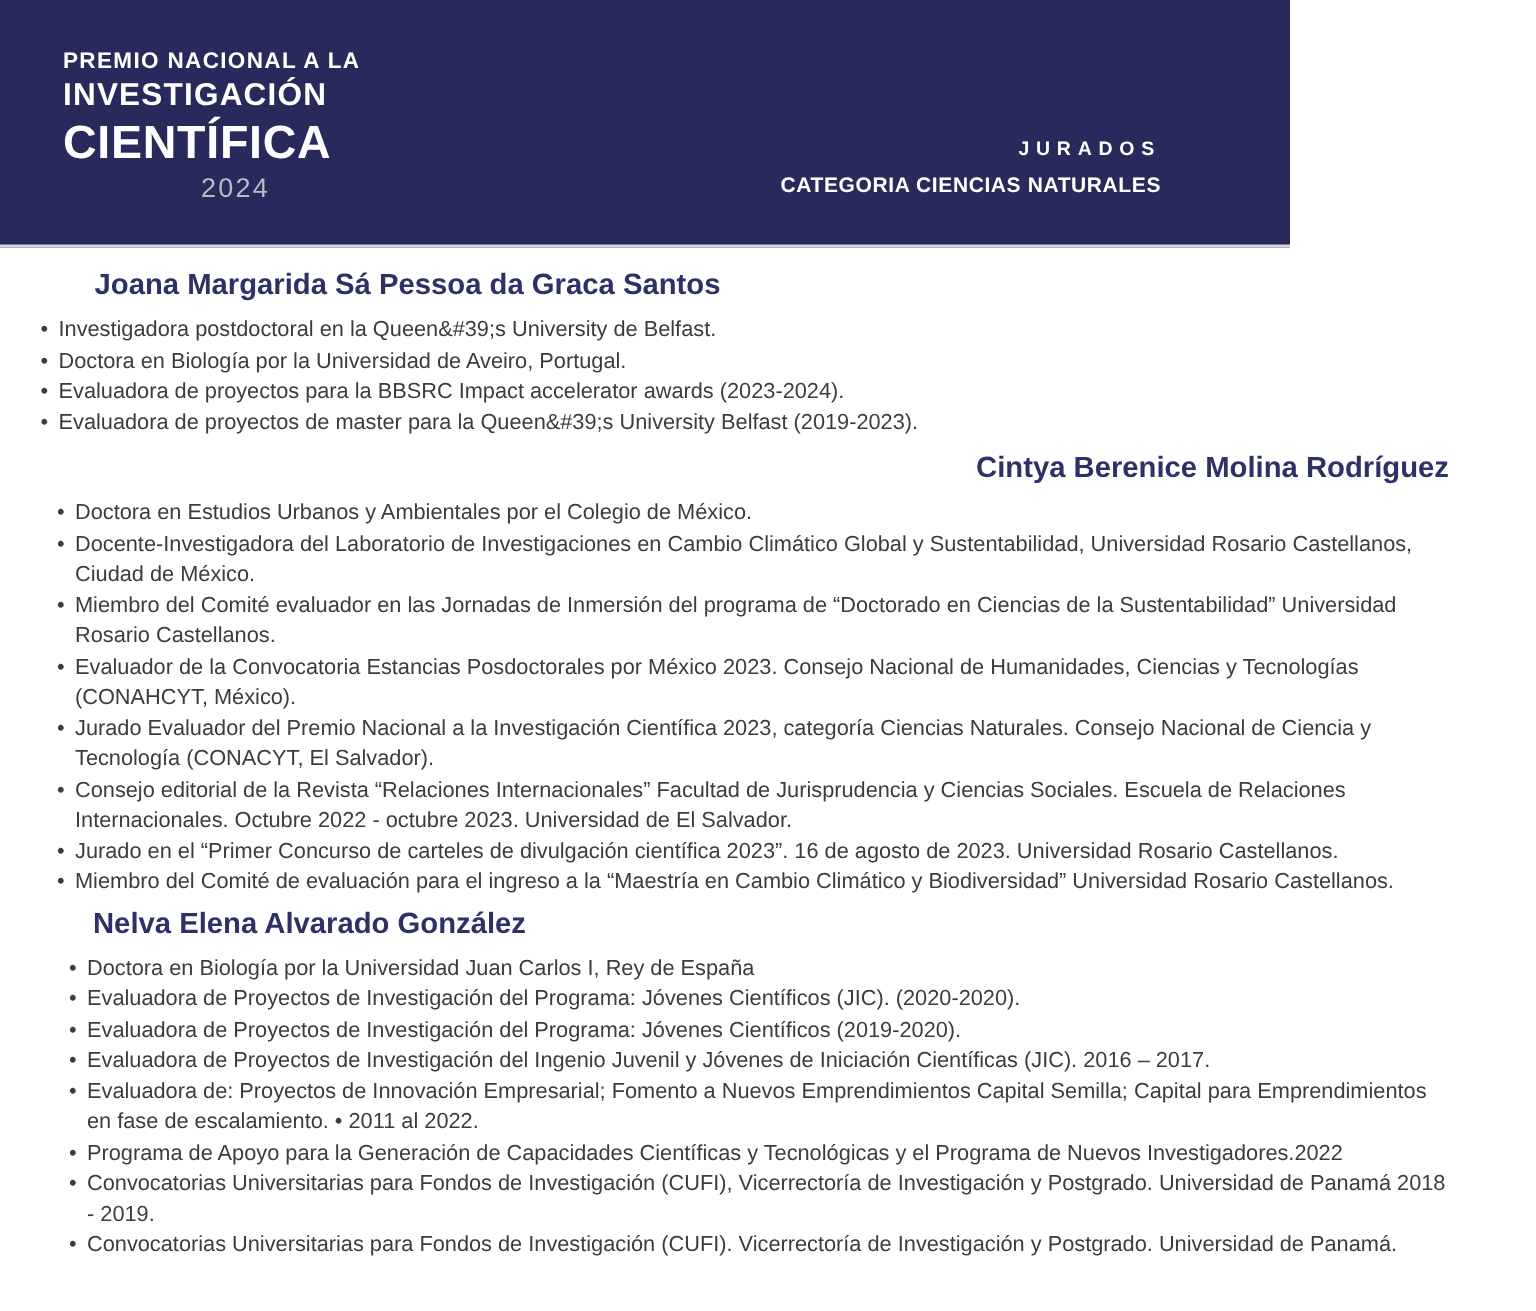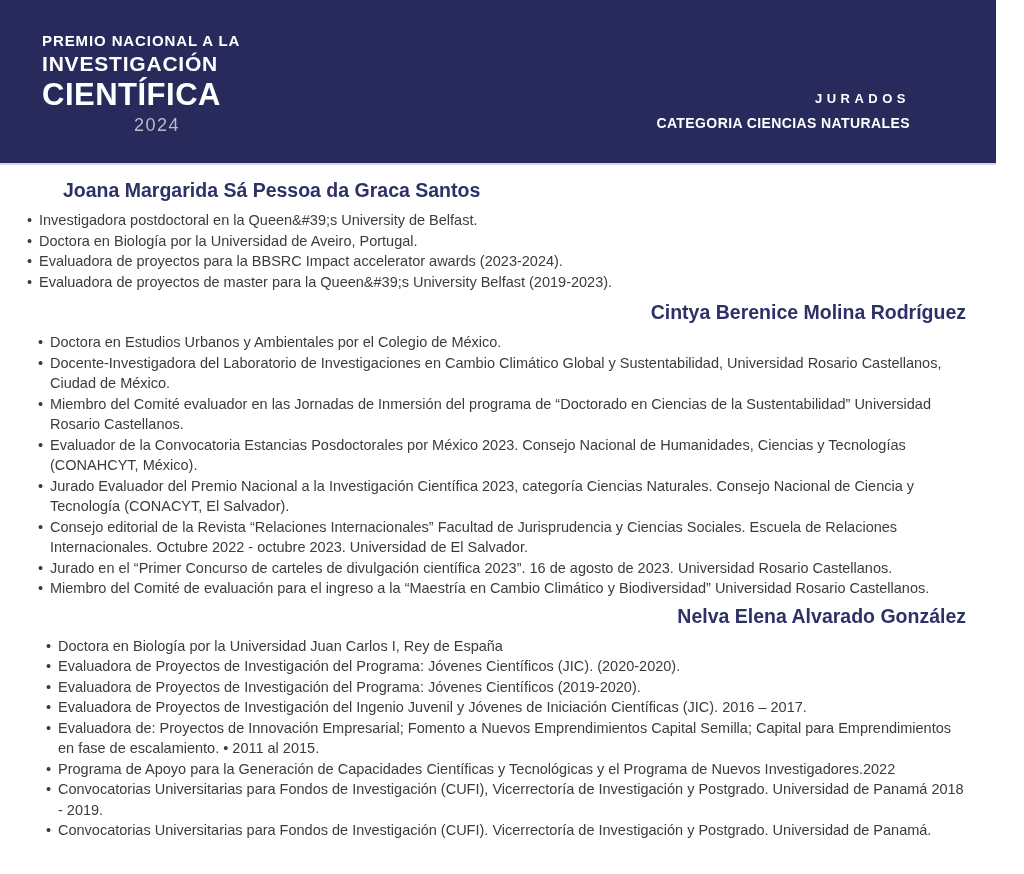--- a/index.html
+++ b/index.html
@@ -12,21 +12,21 @@
   *{box-sizing:border-box;}
   html,body{margin:0;padding:0;}
   body{
     width:1024px;height:874px;background:#ffffff;
     font-family:"Liberation Sans", sans-serif;
     color:var(--body);
     overflow:hidden;
   }
   
   .band{
-    position:relative;width:996px;height:165px;
+    position:relative;width:860px;height:165px;
     background:var(--navy);
     border-bottom:2px solid var(--band-border);
   }
   .logo{
     position:absolute;left:42px;top:33px;width:230px;
     color:#ffffff;text-align:left;line-height:1;
   }
   .logo-line1{font-size:15px;font-weight:bold;letter-spacing:0.9px;margin-bottom:5px;white-space:nowrap;}
   .logo-line2{font-size:21px;font-weight:bold;letter-spacing:0.8px;margin-bottom:5px;white-space:nowrap;}
   .logo-line3{font-size:31px;font-weight:800;letter-spacing:0.5px;margin-bottom:6px;white-space:nowrap;}
@@ -37,21 +37,21 @@
   .band-title{font-size:13px;font-weight:bold;letter-spacing:4.5px;line-height:25px;}
   .band-subtitle{font-size:14px;font-weight:bold;letter-spacing:0.4px;line-height:25px;}
   
   .content{padding:0 58px 0 0;}
   h2{
     color:var(--accent);font-size:19.5px;font-weight:bold;
     line-height:24px;margin:0;
   }
   .section-1 h2{margin-top:13px;padding-left:63px;}
   .section-2 h2{margin-top:8px;padding-left:46px;text-align:right;}
-  .section-3 h2{margin-top:5px;padding-left:48px;text-align:right;}
+  .section-3 h2{margin-top:5px;padding-left:62px;}
   ul{
     list-style:none;margin:8px 0 0 0;padding:0;
   }
   .section-1 ul{padding-left:27px;}
   .section-2 ul{padding-left:38px;}
   .section-3 ul{padding-left:46px;}
   li{
     position:relative;padding-left:12px;
     font-size:14.5px;line-height:20.5px;color:var(--body);
   }
@@ -100,19 +100,19 @@
         <li>Miembro del Comité de evaluación para el ingreso a la “Maestría en Cambio Climático y Biodiversidad” Universidad Rosario Castellanos.</li>
       </ul>
   </section>
   <section class="section-3">
     <h2>Nelva Elena Alvarado González</h2>
     <ul>
         <li>Doctora en Biología por la Universidad Juan Carlos I, Rey de España</li>
         <li>Evaluadora de Proyectos de Investigación del Programa: Jóvenes Científicos (JIC). (2020-2020).</li>
         <li>Evaluadora de Proyectos de Investigación del Programa: Jóvenes Científicos (2019-2020).</li>
         <li>Evaluadora de Proyectos de Investigación del Ingenio Juvenil y Jóvenes de Iniciación Científicas (JIC). 2016 – 2017.</li>
-        <li>Evaluadora de: Proyectos de Innovación Empresarial; Fomento a Nuevos Emprendimientos Capital Semilla; Capital para Emprendimientos en fase de escalamiento. • 2011 al 2015.</li>
+        <li>Evaluadora de: Proyectos de Innovación Empresarial; Fomento a Nuevos Emprendimientos Capital Semilla; Capital para Emprendimientos en fase de escalamiento. • 2011 al 2022.</li>
         <li>Programa de Apoyo para la Generación de Capacidades Científicas y Tecnológicas y el Programa de Nuevos Investigadores.2022</li>
         <li>Convocatorias Universitarias para Fondos de Investigación (CUFI), Vicerrectoría de Investigación y Postgrado. Universidad de Panamá 2018 - 2019.</li>
         <li>Convocatorias Universitarias para Fondos de Investigación (CUFI). Vicerrectoría de Investigación y Postgrado. Universidad de Panamá.</li>
       </ul>
   </section>
 </main>
 
 </body></html>

